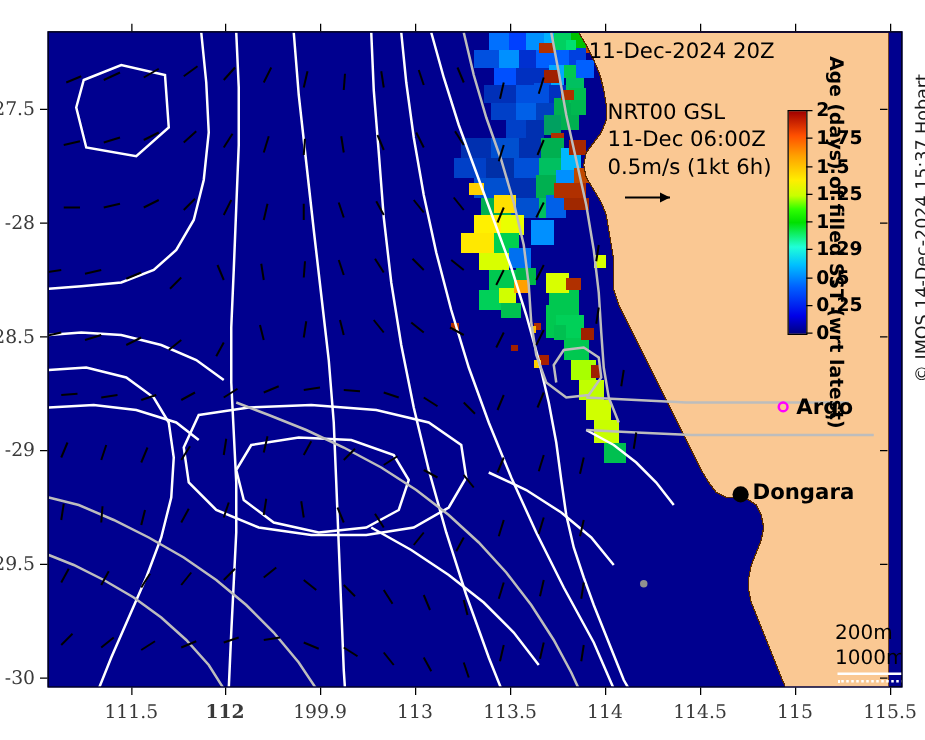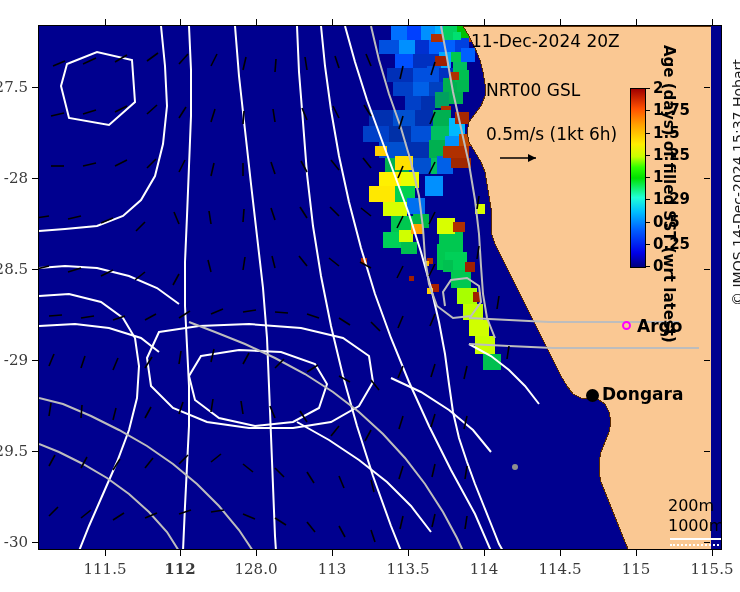--- a/index.html
+++ b/index.html
@@ -434,20 +434,21 @@
           <path d="M 440,170 l -2,13"></path>
             <path d="M 440,220 l -2,13"></path>
           <path d="M 460,270 l -2,13"></path>
             <path d="M 470,320 l -2,13"></path>
         </g>
       </g>
     </svg>
 
     <div class="map-text" style="left:432px;top:5px;font-size:17px;">11-Dec-2024 20Z</div>
     <div class="map-text" style="left:447px;top:54px;font-size:17px;">NRT00 GSL</div>
+    <div class="map-text" style="left:447px;top:76px;font-size:17px;">11-Dec 06:00Z</div>
     <div class="map-text" style="left:447px;top:98px;font-size:17px;">0.5m/s (1kt 6h)</div>
     <svg style="position:absolute;left:459px;top:125px;" width="46" height="14">
       <line x1="2" y1="7" x2="38" y2="7" stroke="#000" stroke-width="1.6"></line>
       <path d="M 38,7 L 30,3 L 30,11 Z" fill="#000"></path>
     </svg>
 
     <div style="position:absolute;left:583px;top:295px;width:9px;height:9px;
                 border:2px solid #ff00ff;border-radius:50%;box-sizing:border-box;"></div>
     <div class="map-text bold" style="left:598px;top:290px;font-size:17px;">Argo</div>
 
@@ -488,21 +489,21 @@
     <div class="tick tick-x" style="left:256px;top:19px;"></div>
     <div class="tick tick-x" style="left:332px;top:19px;"></div>
     <div class="tick tick-x" style="left:408px;top:19px;"></div>
     <div class="tick tick-x" style="left:484px;top:19px;"></div>
     <div class="tick tick-x" style="left:560px;top:19px;"></div>
     <div class="tick tick-x" style="left:636px;top:19px;"></div>
     <div class="tick tick-x" style="left:712px;top:19px;"></div>
 
     <div class="xlab" style="left:105px;top:560px;">111.5</div>
     <div class="xlab" style="left:180px;top:560px;font-weight:bold;">112</div>
-    <div class="xlab" style="left:256px;top:560px;">128.0</div>
+    <div class="xlab" style="left:256px;top:560px;">199.9</div>
     <div class="xlab" style="left:332px;top:560px;">113</div>
     <div class="xlab" style="left:408px;top:560px;">113.5</div>
     <div class="xlab" style="left:484px;top:560px;">114</div>
     <div class="xlab" style="left:560px;top:560px;">114.5</div>
     <div class="xlab" style="left:636px;top:560px;">115</div>
     <div class="xlab" style="left:712px;top:560px;">115.5</div>
   </div>
 
   <div>
     <div class="tick tick-y" style="left:32px;top:87px;"></div>

